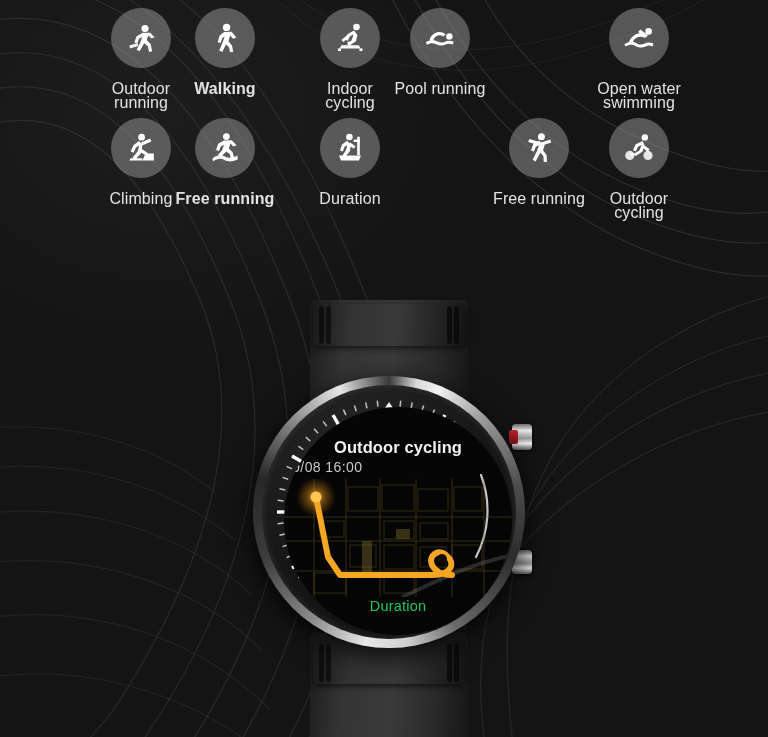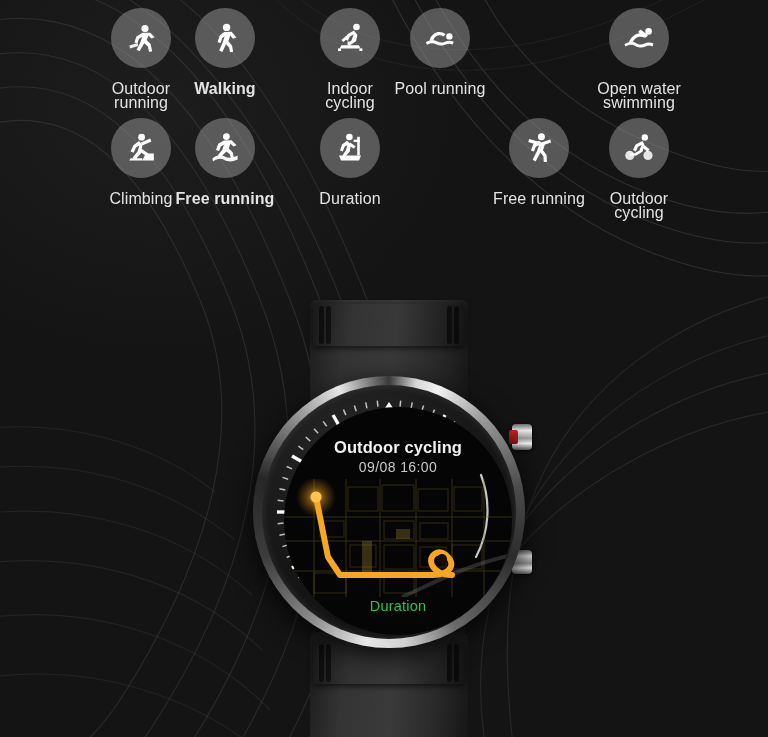--- a/index.html
+++ b/index.html
@@ -149,21 +149,20 @@
   
   #screen-title {
     position:absolute; top:31px; left:0; width:228px;
     text-align:center;
     font-size:16.5px; font-weight:bold;
     color:#f0f0f0;
     letter-spacing:0.1px;
   }
   #screen-datetime {
     position:absolute; top:52px; left:0; width:228px;
-    text-align:center;
     font-size:14px; color:#c8c8c8;
     letter-spacing:0.4px;
   }
   #screen-duration {
     position:absolute; top:191px; left:0; width:228px;
     text-align:center;
     font-size:14.5px; color:#22c55e;
     letter-spacing:0.2px;
   }
   #map-area { position:absolute; left:0; top:72px; width:228px; height:118px; }

